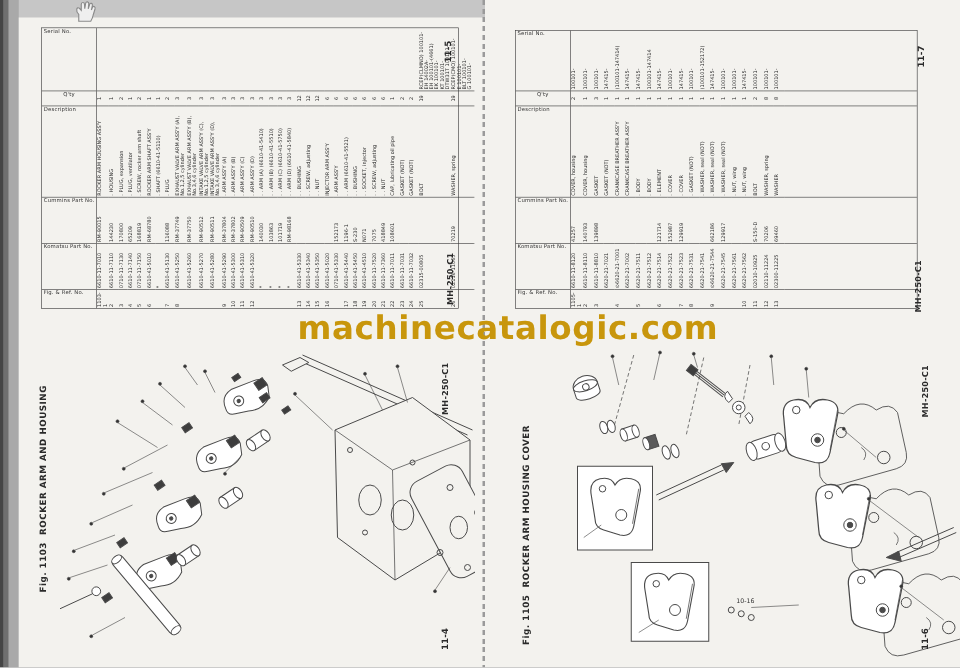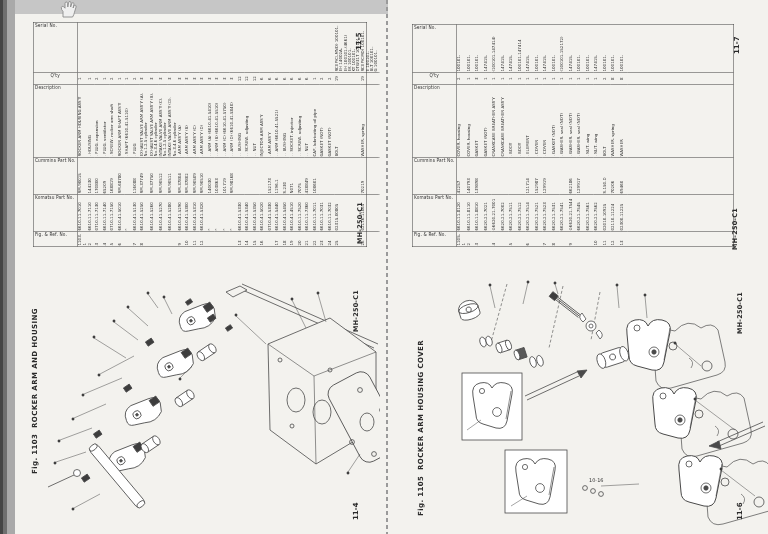--- a/index.html
+++ b/index.html
@@ -569,20 +569,21 @@
     </div>
   </div>
 
   <div class="rot" style="left:733px;top:24px;width:13px;height:30px">
     <div class="ri pageno" style="width:30px;height:13px">11-7</div>
   </div>
   <div class="rot" style="left:731px;top:206px;width:10px;height:44px">
     <div class="ri marker" style="width:44px;height:10px">MH-250-C1</div>
   </div>
 
+  <div class="abs watermark">machinecatalogic.com</div>
 
   <div class="rot" style="left:31px;top:286px;width:14px;height:188px">
     <div class="ri figtitle" style="width:188px;height:14px">
       <span>Fig. 1103</span>&nbsp;&nbsp;<span>ROCKER ARM AND HOUSING</span>
     </div>
   </div>
 
   <svg class="abs" style="left:30px;top:282px;width:350px;height:250px" viewBox="0 0 350 250">
     <g stroke="#4a4a4a" fill="none" stroke-width="0.8">
 

